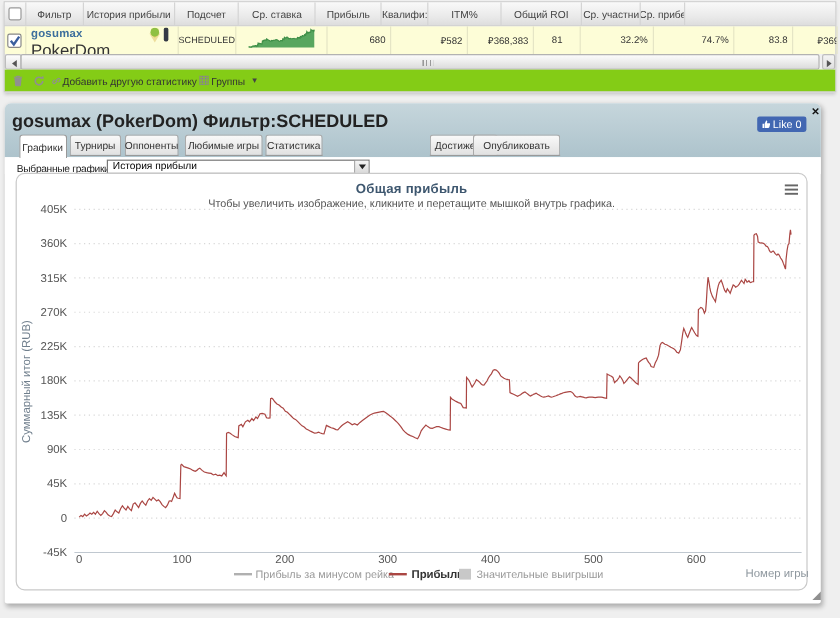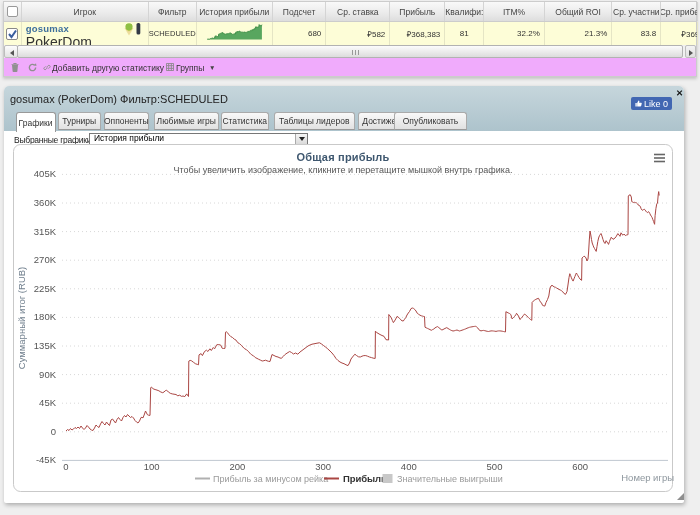--- a/index.html
+++ b/index.html
@@ -8,41 +8,40 @@
 #ghead .hc{height:100%;border-right:1px solid #d4d4d4;font-size:8.5px;color:#444;display:flex;align-items:center;justify-content:center;white-space:nowrap;overflow:hidden;flex:none}
 #grow{position:absolute;left:0;top:20px;height:23px;width:692px;background:#fdfdd7;display:flex}
 #grow .dc{height:100%;border-right:1px solid #e5e5c5;font-size:8px;color:#333;white-space:nowrap;overflow:hidden;position:relative;flex:none}
 .num{display:flex;align-items:center;justify-content:flex-end;padding-right:4px}
 .ctr{display:flex;align-items:center;justify-content:center}
 #hsb{position:absolute;left:0;top:43px;width:692px;height:13px;background:#f0f0f0}
 #hsb .btn{position:absolute;top:0;width:14px;height:13px;background:linear-gradient(#fdfdfd,#e2e2e2);border:1px solid #bdbdbd;border-radius:2px}
 #hsb .thumb{position:absolute;left:13px;top:0;width:666px;height:13px;background:linear-gradient(#fcfcfc,#dcdcdc);border:1px solid #b2b2b2;border-radius:2px}
 #hsb .grip{position:absolute;left:334px;top:4px;width:9px;height:5px;background:repeating-linear-gradient(90deg,#999 0 1px,transparent 1px 3px)}
 #hsb .arr{position:absolute;top:3.5px;border:3px solid transparent}
-#tbar{position:absolute;left:0;top:56px;width:692px;height:18px;background:#f0abfc;display:flex;align-items:center;font-size:8.5px;color:#333}
+#tbar{position:absolute;left:0;top:56px;width:692px;height:18px;background:#84cc16;display:flex;align-items:center;font-size:8.5px;color:#333}
 #panel{position:absolute;left:4px;top:86px;width:680px;height:417px;background:#fff;border-radius:5px 5px 2px 2px;box-shadow:1px 2px 4px rgba(0,0,0,.28)}
 #phead{position:absolute;left:0;top:0;width:680px;height:45px;background:linear-gradient(#c6d6dc,#adc3cc);border-radius:5px 5px 0 0}
-#ptitle{position:absolute;left:6px;top:7px;font-size:11px;font-weight:normal;color:#222}
+#ptitle{position:absolute;left:6px;top:7px;font-size:15px;font-weight:bold;color:#222}
 #like{position:absolute;left:627px;top:11px;width:41px;height:13px;background:#4267b2;border-radius:2px;color:#fff;font-size:9px;display:flex;align-items:center;justify-content:center;gap:2px}
 .tab{position:absolute;top:26px;height:18px;background:linear-gradient(#f9f9f9,#e1e1e1);border:1px solid #aaa;border-bottom:1px solid #999;border-radius:3px 3px 0 0;font-size:8.5px;color:#333;display:flex;align-items:center;justify-content:center;white-space:nowrap}
 .tab.on{background:#fff;height:20px;z-index:3;border-color:#999;border-bottom:none}
 #selrow{position:absolute;left:0;top:45px;width:680px;height:14px;background:#fff;z-index:2}
 #sellab{position:absolute;left:10px;top:4px;font-size:8.5px;letter-spacing:-0.25px;color:#222}
 #selbox{position:absolute;left:85px;top:2px;width:219px;height:11.5px;border:1px solid #777;background:#fff;font-size:8.5px;color:#000;line-height:9.5px;padding-left:4px}
 #selarr{position:absolute;right:0;top:0;width:12px;height:9.5px;background:linear-gradient(#f5f5f5,#dadada);border-left:1px solid #aaa}
 #selarr:after{content:"";position:absolute;left:3px;top:3px;border:3px solid transparent;border-top:4px solid #222}
 #pclose{position:absolute;left:676px;top:88px;font-size:8.5px;font-weight:bold;color:#111;z-index:9}
 </style></head>
 <body>
 <div id="grid">
  <div id="ghead">
   <div class="hc" style="width:17.8px">
         <span style="width:11px;height:11px;border:1px solid #999;background:#fff;border-radius:2px;display:inline-block"></span>
       </div>
-  <div class="hc" style="width:127px">Игрок</div>
   <div class="hc" style="width:48px">Фильтр</div>
   <div class="hc" style="width:76px">История прибыли</div>
   <div class="hc" style="width:53.5px">Подсчет</div>
   <div class="hc" style="width:64px">Ср. ставка</div>
   <div class="hc" style="width:55px">Прибыль</div>
   <div class="hc" style="width:39px">Квалифи:</div>
   <div class="hc" style="width:60.5px">ITM%</div>
   <div class="hc" style="width:67.5px">Общий ROI</div>
   <div class="hc" style="width:49px">Ср. участни</div>
   <div class="hc" style="width:37px">Ср. прибе</div>
@@ -70,21 +69,21 @@
         <svg style="position:absolute;left:0;top:0" width="76" height="23" viewBox="196.8 22 76 23">
           <path d="M207.0,39.5 L207.0,39.4 L207.4,39.1 L207.8,39.0 L208.2,39.1 L208.7,39.2 L209.1,39.0 L209.5,39.3 L209.9,38.9 L210.3,38.5 L210.7,38.5 L211.1,38.3 L211.6,38.6 L212.0,38.3 L212.4,38.0 L212.8,38.0 L213.2,38.2 L213.6,38.6 L214.0,38.1 L214.3,37.6 L214.6,38.0 L214.9,35.9 L215.4,36.1 L215.9,36.3 L216.3,36.1 L216.8,36.4 L217.3,36.5 L217.8,36.5 L218.2,36.5 L218.5,34.2 L219.0,34.4 L219.3,33.8 L219.8,33.6 L220.3,33.4 L220.7,33.4 L221.3,33.2 L221.7,33.4 L221.9,32.4 L222.4,32.7 L222.8,33.0 L223.3,33.3 L223.8,33.6 L224.3,33.9 L224.8,34.1 L225.2,34.2 L225.7,34.2 L226.2,33.8 L226.7,34.0 L227.1,33.8 L227.6,33.6 L228.2,33.7 L228.8,33.5 L229.3,33.2 L229.9,33.1 L230.4,33.0 L230.9,33.3 L231.5,33.7 L232.1,34.2 L232.6,34.4 L233.1,34.3 L233.6,33.8 L234.1,33.9 L234.6,33.8 L235.2,34.0 L235.5,32.3 L236.0,32.5 L236.5,32.9 L236.8,31.3 L237.1,31.7 L237.4,31.6 L237.8,31.6 L238.1,31.7 L238.4,31.4 L238.8,31.0 L239.2,31.0 L239.5,31.3 L239.9,31.4 L240.1,32.1 L240.5,32.2 L240.8,32.2 L241.1,32.1 L241.5,32.2 L241.8,32.2 L242.0,32.1 L242.3,32.2 L242.7,32.3 L243.1,32.3 L243.4,32.3 L243.7,32.2 L244.1,32.1 L244.4,32.1 L244.8,32.0 L245.1,32.3 L245.4,32.3 L245.7,32.3 L246.1,32.3 L246.4,32.3 L246.8,32.3 L247.1,32.3 L247.5,32.4 L247.7,31.2 L248.0,31.3 L248.4,31.5 L248.7,31.4 L249.0,31.6 L249.3,31.3 L249.6,31.5 L249.9,31.7 L250.1,30.6 L250.4,30.4 L250.8,30.6 L251.1,30.8 L251.4,30.5 L251.7,29.7 L252.0,29.7 L252.4,29.8 L252.7,30.0 L253.0,30.1 L253.3,29.6 L253.5,29.1 L253.8,29.4 L254.0,29.0 L254.2,29.1 L254.5,29.3 L254.7,28.1 L255.0,28.1 L255.2,27.8 L255.4,26.8 L255.6,27.4 L255.8,27.7 L256.0,27.2 L256.2,26.8 L256.5,27.1 L256.8,27.1 L257.0,27.4 L257.3,27.0 L257.5,27.0 L257.8,26.8 L258.1,26.9 L258.3,26.8 L258.5,26.9 L258.7,26.8 L258.9,24.7 L259.2,25.0 L259.4,25.1 L259.7,25.2 L259.9,25.2 L260.1,25.5 L260.3,25.4 L260.6,25.6 L260.8,25.6 L261.0,25.8 L261.2,26.1 L261.3,25.8 L261.5,25.1 L261.7,24.7 L261.7,24.7 L261.7,39.5 Z" fill="#58a65f"></path>
           <polyline points="207.0,39.4 207.4,39.1 207.8,39.0 208.2,39.1 208.7,39.2 209.1,39.0 209.5,39.3 209.9,38.9 210.3,38.5 210.7,38.5 211.1,38.3 211.6,38.6 212.0,38.3 212.4,38.0 212.8,38.0 213.2,38.2 213.6,38.6 214.0,38.1 214.3,37.6 214.6,38.0 214.9,35.9 215.4,36.1 215.9,36.3 216.3,36.1 216.8,36.4 217.3,36.5 217.8,36.5 218.2,36.5 218.5,34.2 219.0,34.4 219.3,33.8 219.8,33.6 220.3,33.4 220.7,33.4 221.3,33.2 221.7,33.4 221.9,32.4 222.4,32.7 222.8,33.0 223.3,33.3 223.8,33.6 224.3,33.9 224.8,34.1 225.2,34.2 225.7,34.2 226.2,33.8 226.7,34.0 227.1,33.8 227.6,33.6 228.2,33.7 228.8,33.5 229.3,33.2 229.9,33.1 230.4,33.0 230.9,33.3 231.5,33.7 232.1,34.2 232.6,34.4 233.1,34.3 233.6,33.8 234.1,33.9 234.6,33.8 235.2,34.0 235.5,32.3 236.0,32.5 236.5,32.9 236.8,31.3 237.1,31.7 237.4,31.6 237.8,31.6 238.1,31.7 238.4,31.4 238.8,31.0 239.2,31.0 239.5,31.3 239.9,31.4 240.1,32.1 240.5,32.2 240.8,32.2 241.1,32.1 241.5,32.2 241.8,32.2 242.0,32.1 242.3,32.2 242.7,32.3 243.1,32.3 243.4,32.3 243.7,32.2 244.1,32.1 244.4,32.1 244.8,32.0 245.1,32.3 245.4,32.3 245.7,32.3 246.1,32.3 246.4,32.3 246.8,32.3 247.1,32.3 247.5,32.4 247.7,31.2 248.0,31.3 248.4,31.5 248.7,31.4 249.0,31.6 249.3,31.3 249.6,31.5 249.9,31.7 250.1,30.6 250.4,30.4 250.8,30.6 251.1,30.8 251.4,30.5 251.7,29.7 252.0,29.7 252.4,29.8 252.7,30.0 253.0,30.1 253.3,29.6 253.5,29.1 253.8,29.4 254.0,29.0 254.2,29.1 254.5,29.3 254.7,28.1 255.0,28.1 255.2,27.8 255.4,26.8 255.6,27.4 255.8,27.7 256.0,27.2 256.2,26.8 256.5,27.1 256.8,27.1 257.0,27.4 257.3,27.0 257.5,27.0 257.8,26.8 258.1,26.9 258.3,26.8 258.5,26.9 258.7,26.8 258.9,24.7 259.2,25.0 259.4,25.1 259.7,25.2 259.9,25.2 260.1,25.5 260.3,25.4 260.6,25.6 260.8,25.6 261.0,25.8 261.2,26.1 261.3,25.8 261.5,25.1 261.7,24.7 261.7,24.7" fill="none" stroke="#3f8f48" stroke-width="1"></polyline>
         </svg>
       </div>
   <div class="dc num" style="width:53.5px">680</div>
   <div class="dc num" style="width:64px">₽582</div>
   <div class="dc num" style="width:55px">₽368,383</div>
   <div class="dc ctr" style="width:39px">81</div>
   <div class="dc num" style="width:60.5px">32.2%</div>
-  <div class="dc num" style="width:67.5px">21.3%</div>
+  <div class="dc num" style="width:67.5px">74.7%</div>
   <div class="dc num" style="width:49px">83.8</div>
   <div class="dc" style="width:37px;padding-left:20px;align-items:center;display:flex">₽369</div>
  </div>
  <div id="hsb">
    <div class="btn" style="left:0">
         <div class="arr" style="left:2px;border-right:4px solid #555"></div>
       </div>
    <div class="thumb">
         <div class="grip"></div>
       </div>
@@ -116,21 +115,20 @@
   <div id="phead">
     <div id="ptitle">gosumax (PokerDom) Фильтр:SCHEDULED</div>
     <div id="like"><svg width="7" height="7" viewBox="0 0 16 16">
           <path fill="#fff" d="M1 7h3v8H1zM5 15V7l3-6c1 0 2 .7 2 2L9.4 6H14c1 0 1.6 1 1.4 2l-1.2 5c-.2 1-1 2-2.2 2z"></path>
         </svg>Like 0</div>
     <div class="tab on" style="left:11.5px;width:40px">Графики</div>
     <div class="tab" style="left:53.5px;width:43.5px">Турниры</div>
     <div class="tab" style="left:99.5px;width:45.5px">Оппоненты</div>
     <div class="tab" style="left:150px;width:64.5px">Любимые игры</div>
     <div class="tab" style="left:217px;width:47.5px">Статистика</div>
-    <div class="tab" style="left:269.5px;width:81.5px">Таблицы лидеров</div>
     <div class="tab" style="left:353.5px;width:57.5px">Достижения</div>
     <div class="tab" style="left:390px;width:73px">Опубликовать</div>
   </div>
   <div id="selrow">
     <div id="sellab">Выбранные графики:</div>
     <div id="selbox">История прибыли<div id="selarr"></div></div>
   </div>
 </div>
 <div id="pclose">✕</div>
 <svg id="chart" class="abs" style="left:0;top:0;z-index:5" width="700" height="515" viewBox="0 0 700 515">

